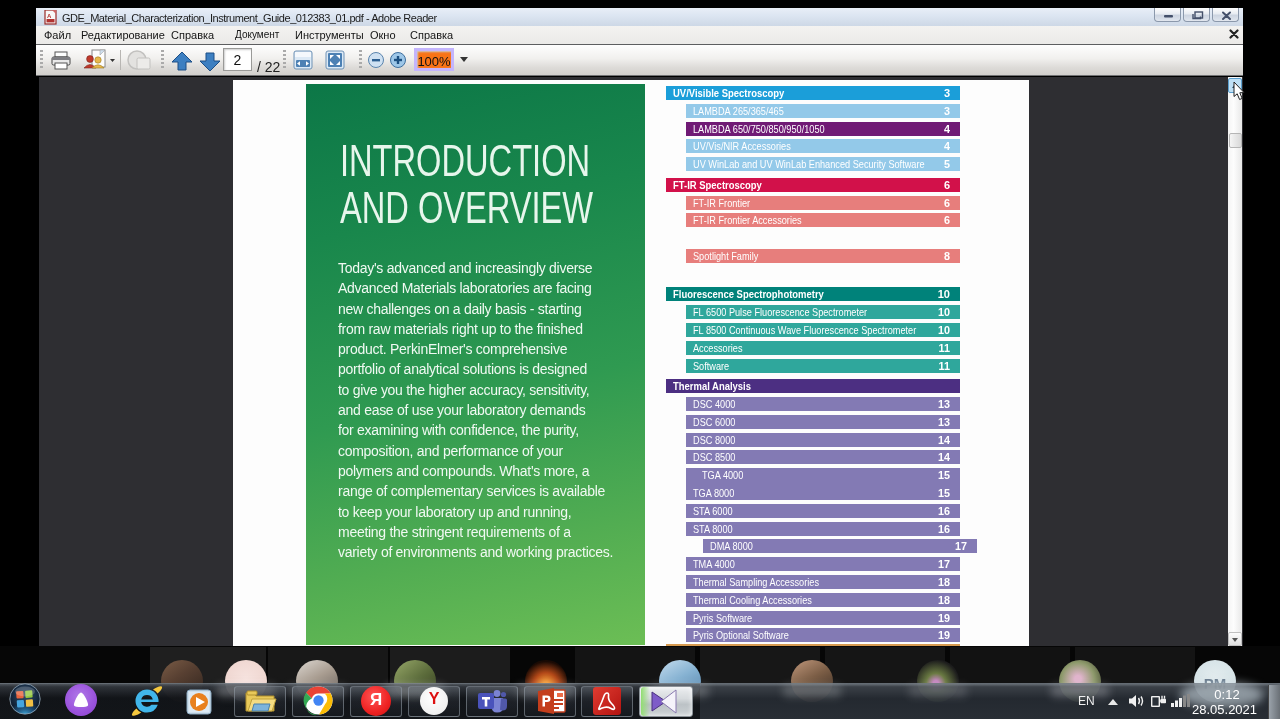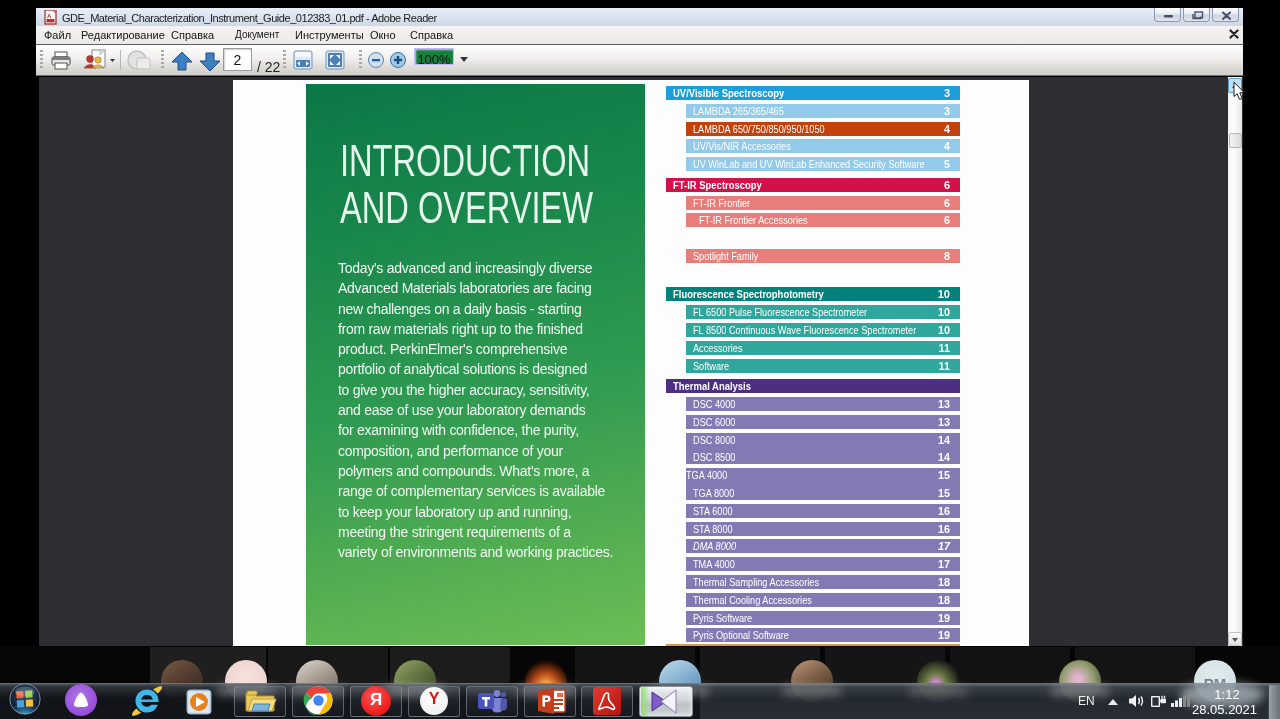--- a/index.html
+++ b/index.html
@@ -85,52 +85,52 @@
 <div class="abs" style="left:323px;top:42px;width:3px;height:20px;background:repeating-linear-gradient(to bottom,#aaa 0 2px,transparent 2px 4px);"></div>
 <svg class="abs" style="left:331px;top:43px;" width="18" height="18" viewBox="0 0 18 18">
         <circle cx="9" cy="9" r="7.5" fill="#cfe1f2" stroke="#5a84ad"></circle>
         <rect x="5" y="8" width="8" height="2.4" fill="#2c5f91"></rect>
       </svg>
 <svg class="abs" style="left:353px;top:43px;" width="18" height="18" viewBox="0 0 18 18">
         <circle cx="9" cy="9" r="7.5" fill="#9ec7e8" stroke="#3e6f9e"></circle>
         <rect x="5" y="7.8" width="8" height="2.4" fill="#1c4f81"></rect>
         <rect x="7.8" y="5" width="2.4" height="8" fill="#1c4f81"></rect>
       </svg>
-<div class="abs" style="left:378px;top:40px;width:40px;height:17px;background:#15803d;border:1px solid #c4b5fd;box-shadow:inset 1px 1px 2px #ccc;text-align:center;font-size:13px;line-height:22px;color:#111;">100%</div>
+<div class="abs" style="left:378px;top:40px;width:40px;height:23px;background:#f97316;border:3px solid #c4b5fd;box-shadow:inset 1px 1px 2px #ccc;text-align:center;font-size:13px;line-height:22px;color:#111;">100%</div>
 <div class="abs" style="left:424px;top:49px;width:0;height:0;border-left:4px solid transparent;border-right:4px solid transparent;border-top:5px solid #333;"></div>
 </div>
 <div class="abs" style="left:39px;top:77px;width:1204px;height:569px;background:#2e2e32;"></div>
 <div class="abs" style="left:233px;top:80px;width:796px;height:566px;background:#fdfdfd;"></div>
 <div class="abs" style="left:306px;top:84px;width:339px;height:561px;background:linear-gradient(168deg,#0c7747 0%,#19874c 25%,#2f9a51 55%,#52ad52 80%,#6cbe55 100%);"></div>
 <div class="abs" style="left:340px;top:138px;color:#e7f6ec;font-size:44.5px;font-weight:400;line-height:46.6px;transform:scaleX(0.733);transform-origin:0 0;letter-spacing:0px;">INTRODUCTION<br>AND OVERVIEW</div>
 <div class="abs" style="left:338px;top:258px;color:#f0f9f2;font-size:14px;line-height:20.3px;letter-spacing:-0.28px;">Today's advanced and increasingly diverse<br>Advanced Materials laboratories are facing<br>new challenges on a daily basis - starting<br>from raw materials right up to the finished<br>product. PerkinElmer's comprehensive<br>portfolio of analytical solutions is designed<br>to give you the higher accuracy, sensitivity,<br>and ease of use your laboratory demands<br>for examining with confidence, the purity,<br>composition, and performance of your<br>polymers and compounds. What's more, a<br>range of complementary services is available<br>to keep your laboratory up and running,<br>meeting the stringent requirements of a<br>variety of environments and working practices.</div>
 <div class="abs" style="left:666px;top:86.0px;width:294px;height:14px;background:#1b9ed9;color:#fff;font-size:11px;font-weight:bold;line-height:14px;padding-left:7px;"><span style="display:inline-block;transform:scaleX(0.86);transform-origin:0 0;white-space:nowrap;">UV/Visible Spectroscopy</span><span style="position:absolute;right:10px;top:0;">3</span></div>
 <div class="abs" style="left:686px;top:103.8px;width:274px;height:14px;background:#93c9e9;color:#fff;font-size:10.8px;line-height:14px;padding-left:7px;"><span style="display:inline-block;transform:scaleX(0.85);transform-origin:0 0;white-space:nowrap;">LAMBDA 265/365/465</span><span style="position:absolute;right:10px;top:0;font-size:10.8px;font-weight:bold;">3</span></div>
-<div class="abs" style="left:686px;top:121.6px;width:274px;height:14px;background:#c2410c;color:#fff;font-size:10.8px;line-height:14px;padding-left:7px;"><span style="display:inline-block;transform:scaleX(0.85);transform-origin:0 0;white-space:nowrap;">LAMBDA 650/750/850/950/1050</span><span style="position:absolute;right:10px;top:0;font-size:10.8px;font-weight:bold;">4</span></div>
+<div class="abs" style="left:686px;top:121.6px;width:274px;height:14px;background:#701a75;color:#fff;font-size:10.8px;line-height:14px;padding-left:7px;"><span style="display:inline-block;transform:scaleX(0.85);transform-origin:0 0;white-space:nowrap;">LAMBDA 650/750/850/950/1050</span><span style="position:absolute;right:10px;top:0;font-size:10.8px;font-weight:bold;">4</span></div>
 <div class="abs" style="left:686px;top:139.4px;width:274px;height:14px;background:#93c9e9;color:#fff;font-size:10.8px;line-height:14px;padding-left:7px;"><span style="display:inline-block;transform:scaleX(0.85);transform-origin:0 0;white-space:nowrap;">UV/Vis/NIR Accessories</span><span style="position:absolute;right:10px;top:0;font-size:10.8px;font-weight:bold;">4</span></div>
 <div class="abs" style="left:686px;top:157.2px;width:274px;height:14px;background:#93c9e9;color:#fff;font-size:10.8px;line-height:14px;padding-left:7px;"><span style="display:inline-block;transform:scaleX(0.85);transform-origin:0 0;white-space:nowrap;">UV WinLab and UV WinLab Enhanced Security Software</span><span style="position:absolute;right:10px;top:0;font-size:10.8px;font-weight:bold;">5</span></div>
 <div class="abs" style="left:666px;top:177.8px;width:294px;height:14px;background:#d2114a;color:#fff;font-size:11px;font-weight:bold;line-height:14px;padding-left:7px;"><span style="display:inline-block;transform:scaleX(0.86);transform-origin:0 0;white-space:nowrap;">FT-IR Spectroscopy</span><span style="position:absolute;right:10px;top:0;">6</span></div>
 <div class="abs" style="left:686px;top:195.6px;width:274px;height:14px;background:#e77e7c;color:#fff;font-size:10.8px;line-height:14px;padding-left:7px;"><span style="display:inline-block;transform:scaleX(0.85);transform-origin:0 0;white-space:nowrap;">FT-IR Frontier</span><span style="position:absolute;right:10px;top:0;font-size:10.8px;font-weight:bold;">6</span></div>
-<div class="abs" style="left:686px;top:213.4px;width:274px;height:14px;background:#e77e7c;color:#fff;font-size:10.8px;line-height:14px;padding-left:13px;"><span style="display:inline-block;transform:scaleX(0.85);transform-origin:0 0;white-space:nowrap;">FT-IR Frontier Accessories</span><span style="position:absolute;right:10px;top:0;font-size:10.8px;font-weight:bold;">6</span></div>
+<div class="abs" style="left:686px;top:213.4px;width:274px;height:14px;background:#e77e7c;color:#fff;font-size:10.8px;line-height:14px;padding-left:7px;"><span style="display:inline-block;transform:scaleX(0.85);transform-origin:0 0;white-space:nowrap;">FT-IR Frontier Accessories</span><span style="position:absolute;right:10px;top:0;font-size:10.8px;font-weight:bold;">6</span></div>
 <div class="abs" style="left:686px;top:249.0px;width:274px;height:14px;background:#e77e7c;color:#fff;font-size:10.8px;line-height:14px;padding-left:7px;"><span style="display:inline-block;transform:scaleX(0.85);transform-origin:0 0;white-space:nowrap;">Spotlight Family</span><span style="position:absolute;right:10px;top:0;font-size:10.8px;font-weight:bold;">8</span></div>
 <div class="abs" style="left:666px;top:287.4px;width:294px;height:14px;background:#00827a;color:#fff;font-size:11px;font-weight:bold;line-height:14px;padding-left:7px;"><span style="display:inline-block;transform:scaleX(0.86);transform-origin:0 0;white-space:nowrap;">Fluorescence Spectrophotometry</span><span style="position:absolute;right:10px;top:0;">10</span></div>
 <div class="abs" style="left:686px;top:305.2px;width:274px;height:14px;background:#2fa79c;color:#fff;font-size:10.8px;line-height:14px;padding-left:7px;"><span style="display:inline-block;transform:scaleX(0.85);transform-origin:0 0;white-space:nowrap;">FL 6500 Pulse Fluorescence Spectrometer</span><span style="position:absolute;right:10px;top:0;font-size:10.8px;font-weight:bold;">10</span></div>
 <div class="abs" style="left:686px;top:323.0px;width:274px;height:14px;background:#2fa79c;color:#fff;font-size:10.8px;line-height:14px;padding-left:7px;"><span style="display:inline-block;transform:scaleX(0.85);transform-origin:0 0;white-space:nowrap;">FL 8500 Continuous Wave Fluorescence Spectrometer</span><span style="position:absolute;right:10px;top:0;font-size:10.8px;font-weight:bold;">10</span></div>
 <div class="abs" style="left:686px;top:340.8px;width:274px;height:14px;background:#2fa79c;color:#fff;font-size:10.8px;line-height:14px;padding-left:7px;"><span style="display:inline-block;transform:scaleX(0.85);transform-origin:0 0;white-space:nowrap;">Accessories</span><span style="position:absolute;right:10px;top:0;font-size:10.8px;font-weight:bold;">11</span></div>
 <div class="abs" style="left:686px;top:358.6px;width:274px;height:14px;background:#2fa79c;color:#fff;font-size:10.8px;line-height:14px;padding-left:7px;"><span style="display:inline-block;transform:scaleX(0.85);transform-origin:0 0;white-space:nowrap;">Software</span><span style="position:absolute;right:10px;top:0;font-size:10.8px;font-weight:bold;">11</span></div>
 <div class="abs" style="left:666px;top:379.2px;width:294px;height:14px;background:#4c2f82;color:#fff;font-size:11px;font-weight:bold;line-height:14px;padding-left:7px;"><span style="display:inline-block;transform:scaleX(0.86);transform-origin:0 0;white-space:nowrap;">Thermal Analysis</span><span style="position:absolute;right:10px;top:14px;margin-left:8px;">12</span></div>
 <div class="abs" style="left:686px;top:397.0px;width:274px;height:14px;background:#837ab4;color:#fff;font-size:10.8px;line-height:14px;padding-left:7px;"><span style="display:inline-block;transform:scaleX(0.85);transform-origin:0 0;white-space:nowrap;">DSC 4000</span><span style="position:absolute;right:10px;top:0;font-size:10.8px;font-weight:bold;">13</span></div>
 <div class="abs" style="left:686px;top:414.8px;width:274px;height:14px;background:#837ab4;color:#fff;font-size:10.8px;line-height:14px;padding-left:7px;"><span style="display:inline-block;transform:scaleX(0.85);transform-origin:0 0;white-space:nowrap;">DSC 6000</span><span style="position:absolute;right:10px;top:0;font-size:10.8px;font-weight:bold;">13</span></div>
-<div class="abs" style="left:686px;top:432.6px;width:274px;height:30px;background:#837ab4;color:#fff;font-size:10.8px;line-height:14px;padding-left:7px;"><span style="display:inline-block;transform:scaleX(0.85);transform-origin:0 0;white-space:nowrap;">DSC 8000</span><span style="position:absolute;right:10px;top:0;font-size:10.8px;font-weight:bold;">14</span></div>
+<div class="abs" style="left:686px;top:432.6px;width:274px;height:14px;background:#837ab4;color:#fff;font-size:10.8px;line-height:14px;padding-left:7px;"><span style="display:inline-block;transform:scaleX(0.85);transform-origin:0 0;white-space:nowrap;">DSC 8000</span><span style="position:absolute;right:10px;top:0;font-size:10.8px;font-weight:bold;">14</span></div>
 <div class="abs" style="left:686px;top:450.4px;width:274px;height:14px;background:#837ab4;color:#fff;font-size:10.8px;line-height:14px;padding-left:7px;"><span style="display:inline-block;transform:scaleX(0.85);transform-origin:0 0;white-space:nowrap;">DSC 8500</span><span style="position:absolute;right:10px;top:0;font-size:10.8px;font-weight:bold;">14</span></div>
-<div class="abs" style="left:686px;top:468.2px;width:274px;height:26px;background:#837ab4;color:#fff;font-size:10.8px;line-height:14px;padding-left:0;"><span style="display:inline-block;transform:scaleX(0.85);transform-origin:0 0;white-space:nowrap;">TGA 4000</span><span style="position:absolute;right:10px;top:0;font-size:10.8px;font-weight:bold;">15</span></div>
+<div class="abs" style="left:686px;top:468.2px;width:274px;height:26px;background:#837ab4;color:#fff;font-size:10.8px;line-height:14px;padding-left:16px;"><span style="display:inline-block;transform:scaleX(0.85);transform-origin:0 0;white-space:nowrap;">TGA 4000</span><span style="position:absolute;right:10px;top:0;font-size:10.8px;font-weight:bold;">15</span></div>
 <div class="abs" style="left:686px;top:486.0px;width:274px;height:14px;background:#837ab4;color:#fff;font-size:10.8px;line-height:14px;padding-left:7px;"><span style="display:inline-block;transform:scaleX(0.85);transform-origin:0 0;white-space:nowrap;">TGA 8000</span><span style="position:absolute;right:10px;top:0;font-size:10.8px;font-weight:bold;">15</span></div>
 <div class="abs" style="left:686px;top:503.8px;width:274px;height:14px;background:#837ab4;color:#fff;font-size:10.8px;line-height:14px;padding-left:7px;"><span style="display:inline-block;transform:scaleX(0.85);transform-origin:0 0;white-space:nowrap;">STA 6000</span><span style="position:absolute;right:10px;top:0;font-size:10.8px;font-weight:bold;">16</span></div>
 <div class="abs" style="left:686px;top:521.6px;width:274px;height:14px;background:#837ab4;color:#fff;font-size:10.8px;line-height:14px;padding-left:7px;"><span style="display:inline-block;transform:scaleX(0.85);transform-origin:0 0;white-space:nowrap;">STA 8000</span><span style="position:absolute;right:10px;top:0;font-size:10.8px;font-weight:bold;">16</span></div>
-<div class="abs" style="left:686px;top:539.4px;width:274px;height:14px;background:#837ab4;color:#fff;font-size:10.8px;line-height:14px;padding-left:7px;font-style:italic;"><span style="display:inline-block;transform:scaleX(0.85);transform-origin:0 0;white-space:nowrap;">DMA 8000</span><span style="position:absolute;right:10px;top:0;font-size:10.8px;font-weight:bold;">17</span></div>
+<div class="abs" style="left:703px;top:539.4px;width:274px;height:14px;background:#837ab4;color:#fff;font-size:10.8px;line-height:14px;padding-left:7px;"><span style="display:inline-block;transform:scaleX(0.85);transform-origin:0 0;white-space:nowrap;">DMA 8000</span><span style="position:absolute;right:10px;top:0;font-size:10.8px;font-weight:bold;">17</span></div>
 <div class="abs" style="left:686px;top:557.2px;width:274px;height:14px;background:#837ab4;color:#fff;font-size:10.8px;line-height:14px;padding-left:7px;"><span style="display:inline-block;transform:scaleX(0.85);transform-origin:0 0;white-space:nowrap;">TMA 4000</span><span style="position:absolute;right:10px;top:0;font-size:10.8px;font-weight:bold;">17</span></div>
 <div class="abs" style="left:686px;top:575.0px;width:274px;height:14px;background:#837ab4;color:#fff;font-size:10.8px;line-height:14px;padding-left:7px;"><span style="display:inline-block;transform:scaleX(0.85);transform-origin:0 0;white-space:nowrap;">Thermal Sampling Accessories</span><span style="position:absolute;right:10px;top:0;font-size:10.8px;font-weight:bold;">18</span></div>
 <div class="abs" style="left:686px;top:592.8px;width:274px;height:14px;background:#837ab4;color:#fff;font-size:10.8px;line-height:14px;padding-left:7px;"><span style="display:inline-block;transform:scaleX(0.85);transform-origin:0 0;white-space:nowrap;">Thermal Cooling Accessories</span><span style="position:absolute;right:10px;top:0;font-size:10.8px;font-weight:bold;">18</span></div>
 <div class="abs" style="left:686px;top:610.6px;width:274px;height:14px;background:#837ab4;color:#fff;font-size:10.8px;line-height:14px;padding-left:7px;"><span style="display:inline-block;transform:scaleX(0.85);transform-origin:0 0;white-space:nowrap;">Pyris Software</span><span style="position:absolute;right:10px;top:0;font-size:10.8px;font-weight:bold;">19</span></div>
 <div class="abs" style="left:686px;top:628.4px;width:274px;height:14px;background:#837ab4;color:#fff;font-size:10.8px;line-height:14px;padding-left:7px;"><span style="display:inline-block;transform:scaleX(0.85);transform-origin:0 0;white-space:nowrap;">Pyris Optional Software</span><span style="position:absolute;right:10px;top:0;font-size:10.8px;font-weight:bold;">19</span></div>
 <div class="abs" style="left:666px;top:644.4px;width:294px;height:2.2px;background:#d69a50;"></div>
 <div class="abs" style="left:1228px;top:77px;width:14px;height:569px;background:linear-gradient(to right,#f4f4f4,#fdfdfd 40%,#e8e8e8);"></div>
 <div class="abs" style="left:1228px;top:78px;width:14px;height:15px;background:#bfe0f5;border:1px solid #5c9fce;border-radius:2px;"></div>
 <div class="abs" style="left:1231.5px;top:84px;width:0;height:0;border-left:3.5px solid transparent;border-right:3.5px solid transparent;border-bottom:4px solid #2a4d66;"></div>
 <div class="abs" style="left:1228.5px;top:133px;width:13px;height:15px;background:linear-gradient(to right,#f5f5f5,#d8d8d8);border:1px solid #b5b5b5;border-radius:2px;"></div>
@@ -275,15 +275,15 @@
 <path d="M10 8 h5 M12 5.8 v-3 M14.5 5.8 v-3" stroke="#f0f0f0" stroke-width="1.4"></path>
 <rect x="10.5" y="5.8" width="5.5" height="4.4" rx="0.8" fill="#f0f0f0"></rect>
 </svg>
 <svg class="abs" style="left:1171px;top:694px;" width="19" height="13" viewBox="0 0 19 13">
 <rect x="0" y="9" width="3" height="4" fill="#f0f0f0"></rect>
 <rect x="4" y="6.5" width="3" height="6.5" fill="#f0f0f0"></rect>
 <rect x="8" y="4" width="3" height="9" fill="#f0f0f0"></rect>
 <rect x="12" y="1.5" width="3" height="11.5" fill="#888"></rect>
 <rect x="16" y="0" width="3" height="13" fill="#888"></rect>
 </svg>
-<div class="abs" style="left:1196px;top:687px;width:62px;text-align:center;font-size:13px;color:#fff;">1:12</div>
+<div class="abs" style="left:1196px;top:687px;width:62px;text-align:center;font-size:13px;color:#fff;">0:12</div>
 <div class="abs" style="left:1192px;top:702px;width:72px;text-align:left;font-size:13px;color:#fff;">28.05.2021</div>
 <div class="abs" style="left:1268px;top:685px;width:12px;height:34px;background:linear-gradient(to right,#9aa2aa,#6a7076);border-left:1px solid #444;"></div>
 </div>
 </body></html>

